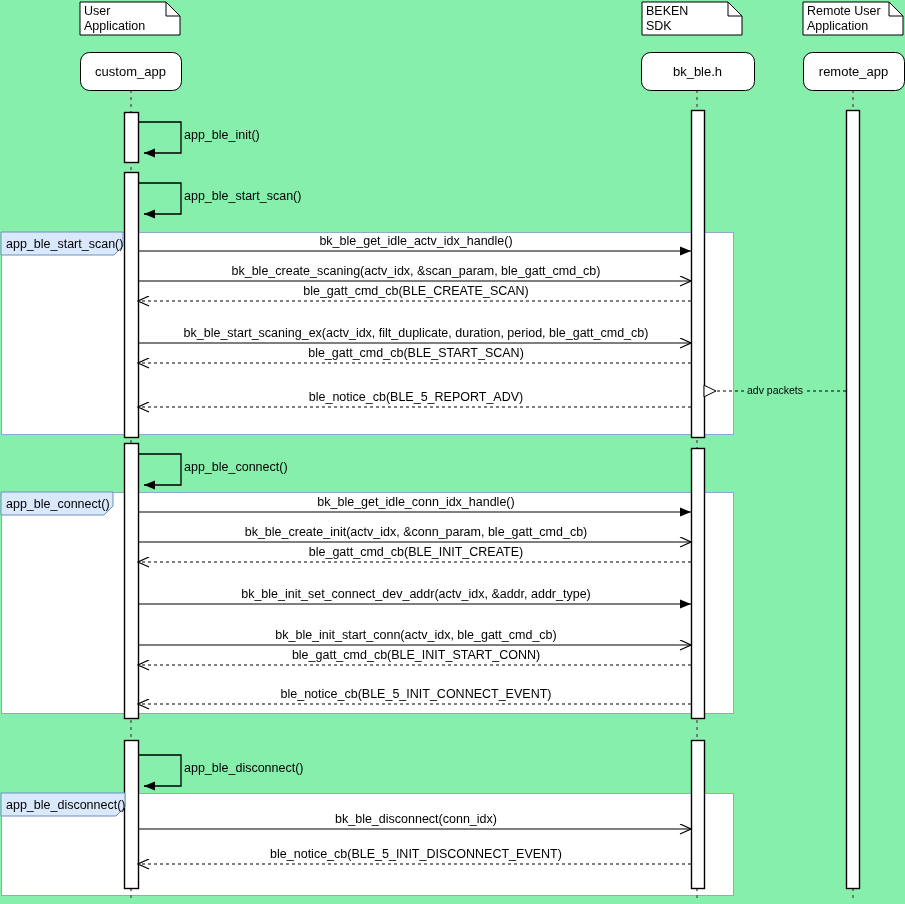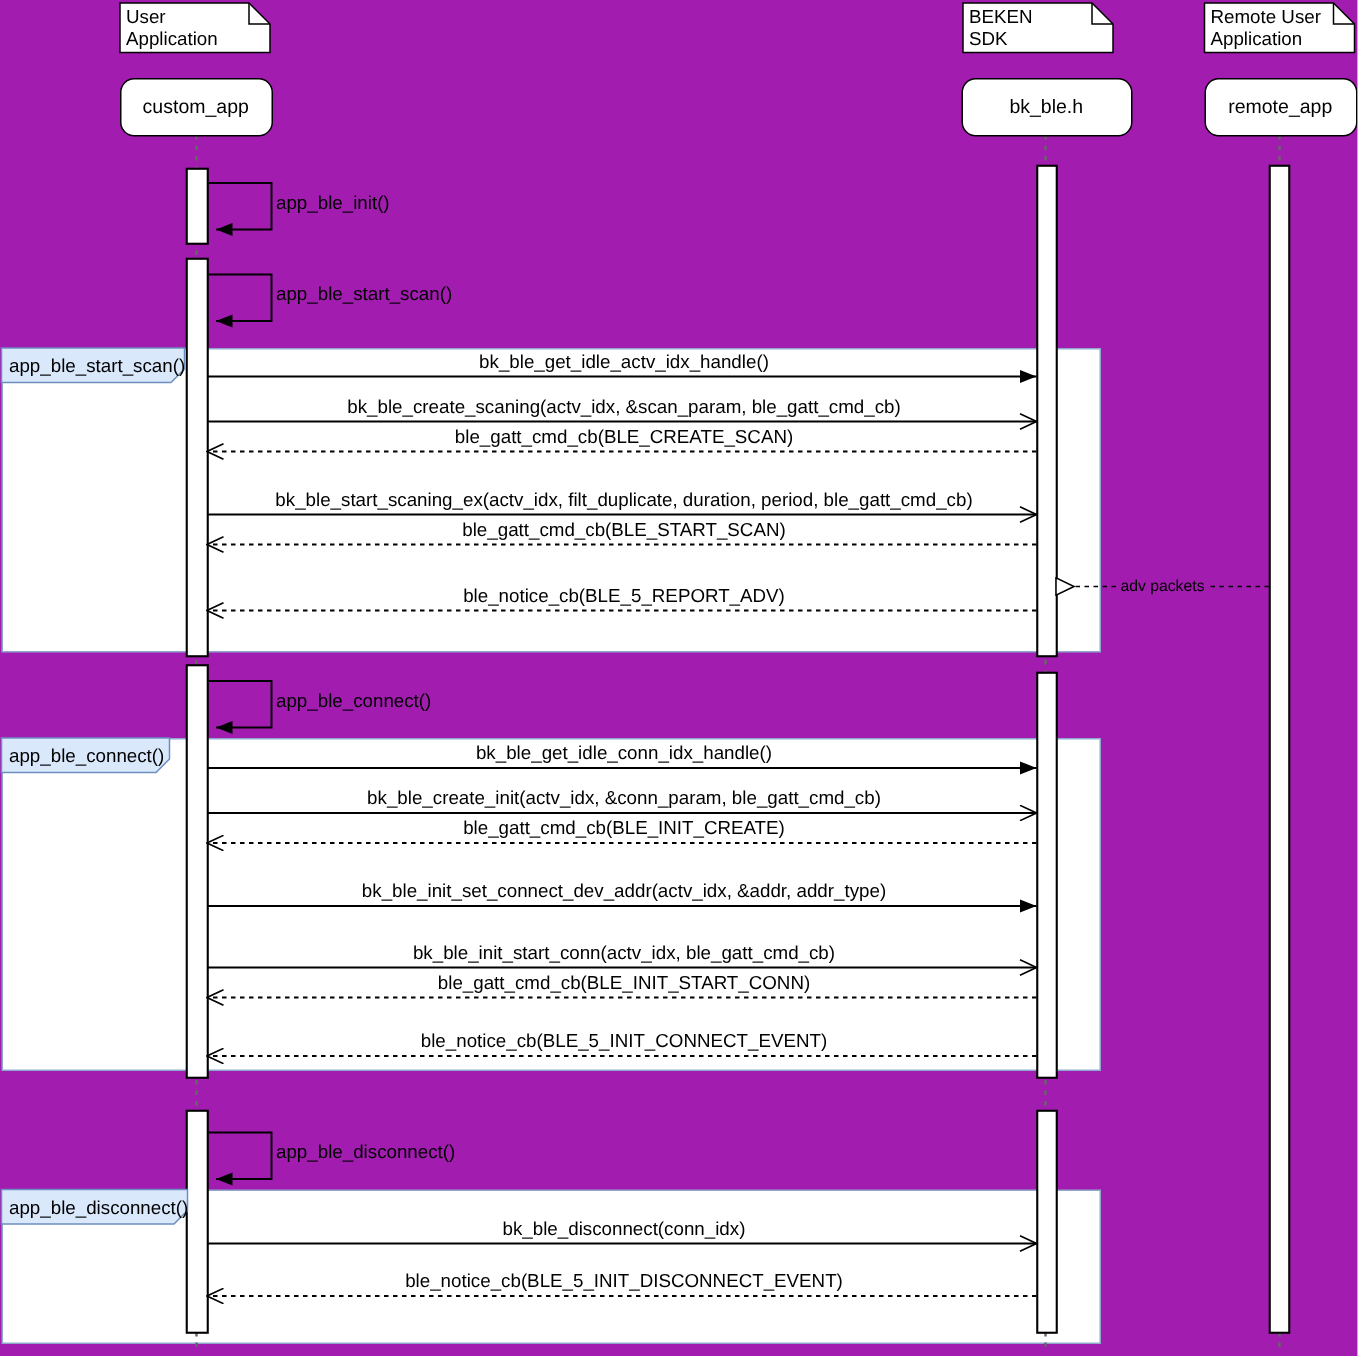--- a/index.html
+++ b/index.html
@@ -9,21 +9,21 @@
     background: #ffffff;
   }
   body {
     font-family: "Liberation Sans", "DejaVu Sans", sans-serif;
     color: #000000;
   }
   #canvas {
     position: relative;
     width: 905px;
     height: 904px;
-    background: #a21caf;
+    background: #86efac;
     overflow: hidden;
   }
   svg.layer {
     position: absolute;
     left: 0;
     top: 0;
     width: 905px;
     height: 904px;
   }
   .note-text {

